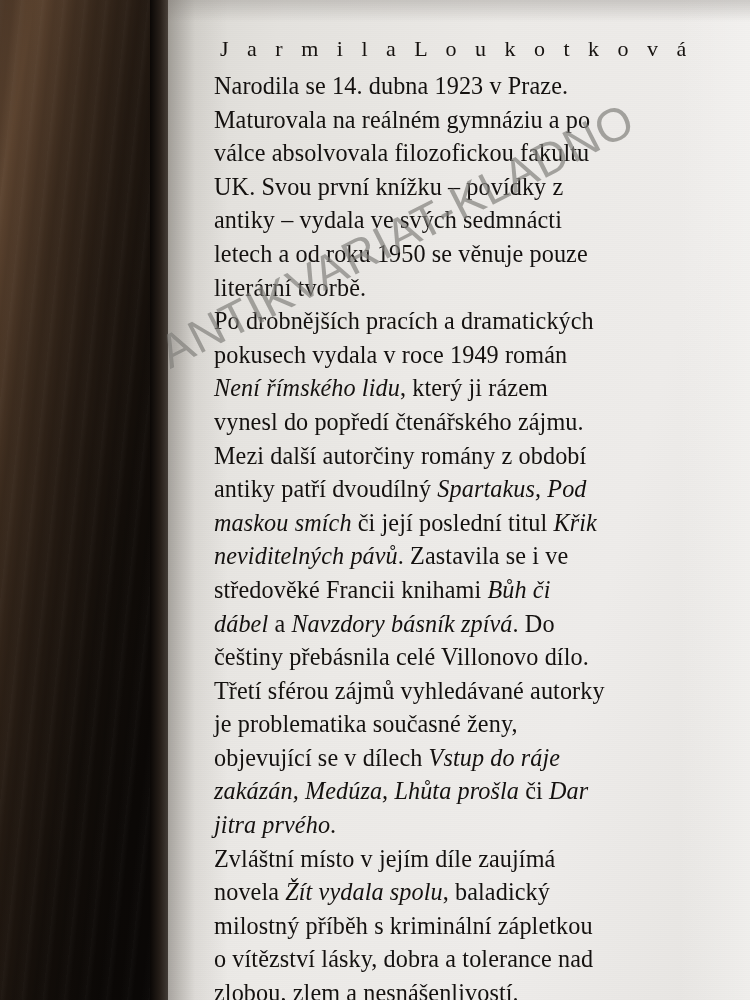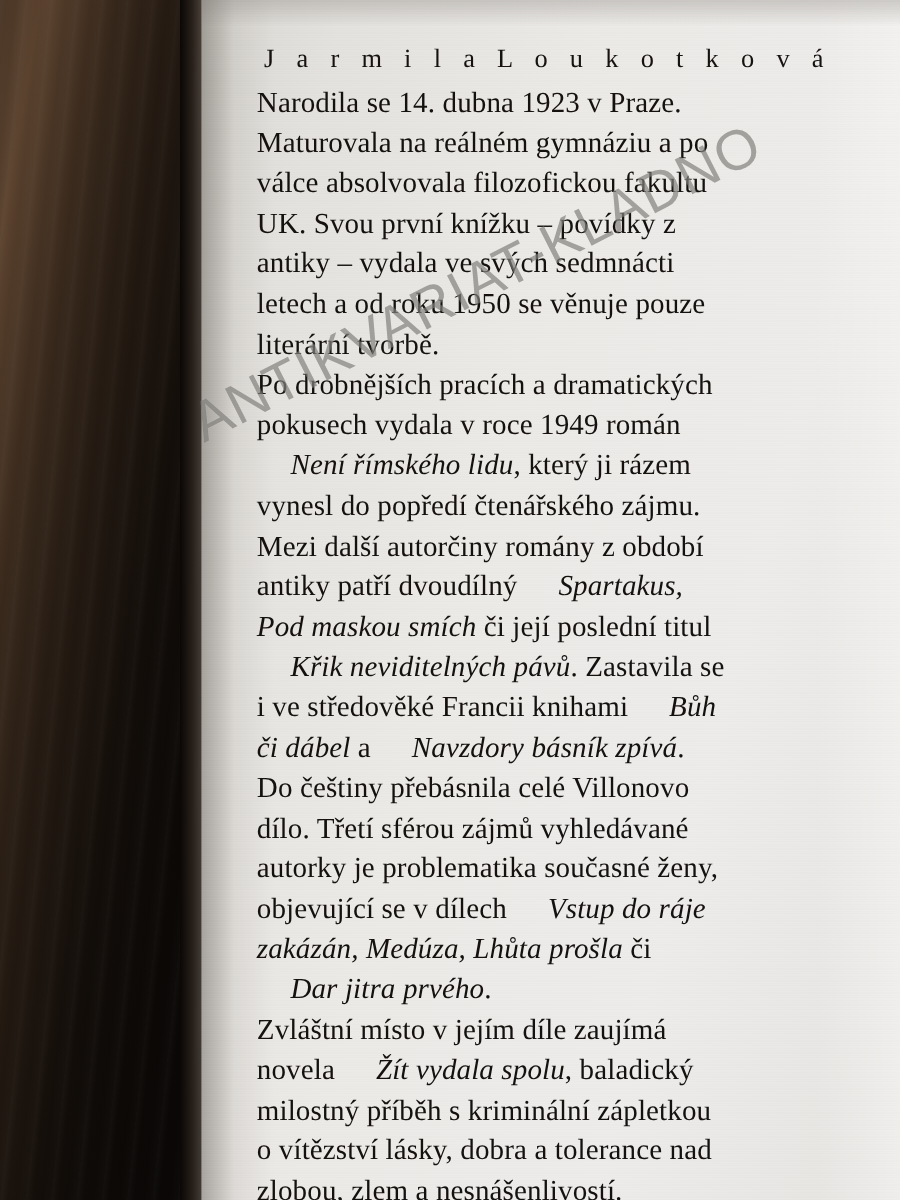--- a/index.html
+++ b/index.html
@@ -93,21 +93,21 @@
     white-space: nowrap;
   }
   .para {
     font-size: 24.2px;
     line-height: 33.6px;
     color: #14110f;
     margin: 0;
     text-align: left;
     letter-spacing: 0.1px;
   }
-  .para .it { font-style: italic; margin-left: 28px; }
+  .para .it { font-style: italic; }
   
   .watermark {
     position: absolute;
     left: 150px;
     top: 330px;
     width: 470px;
     transform: rotate(-27deg);
     transform-origin: left top;
     font-family: "Liberation Sans", sans-serif;
     font-size: 47px;

